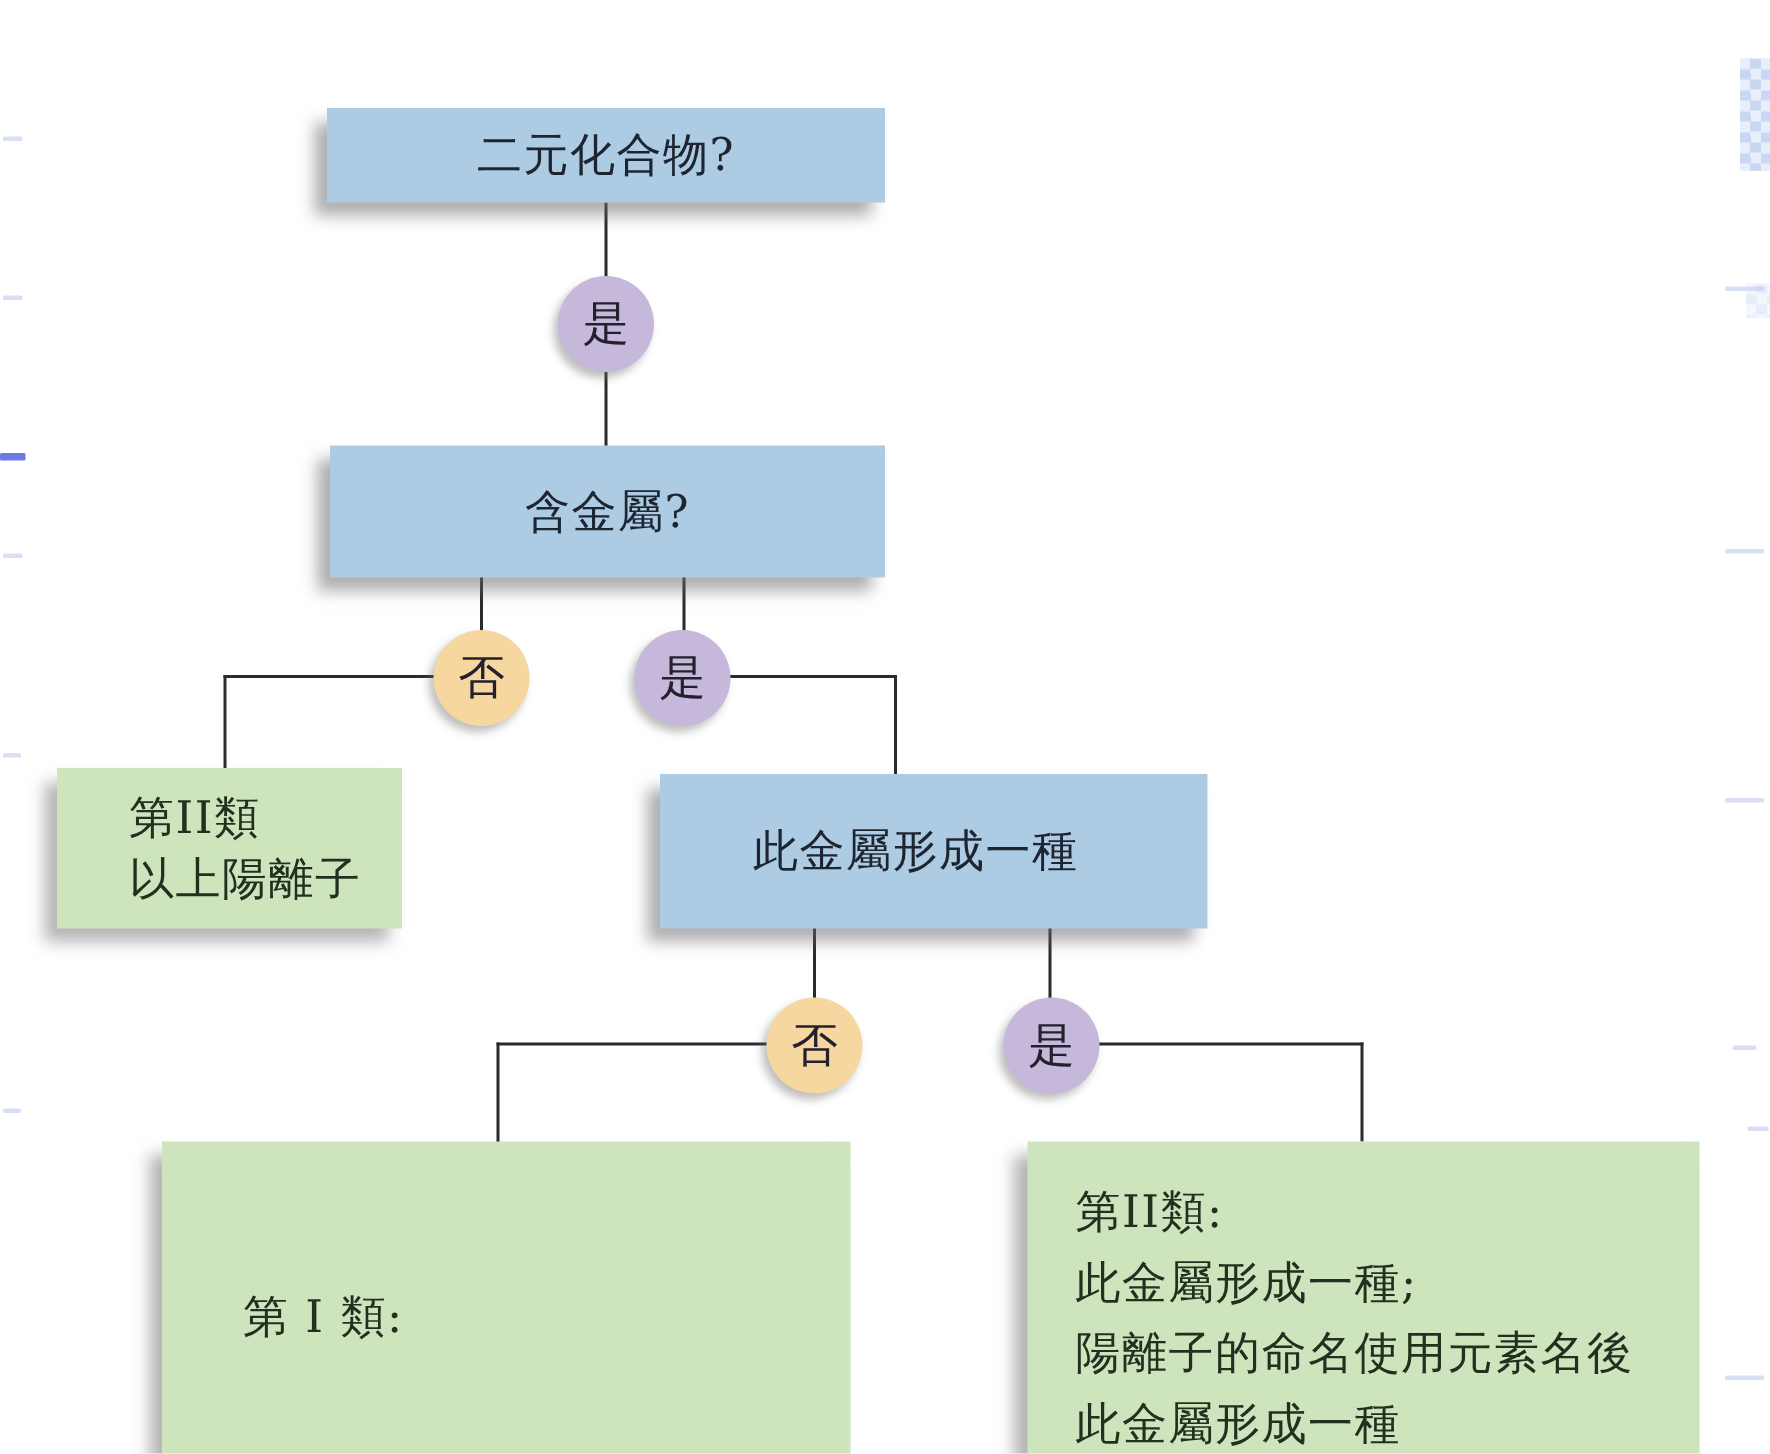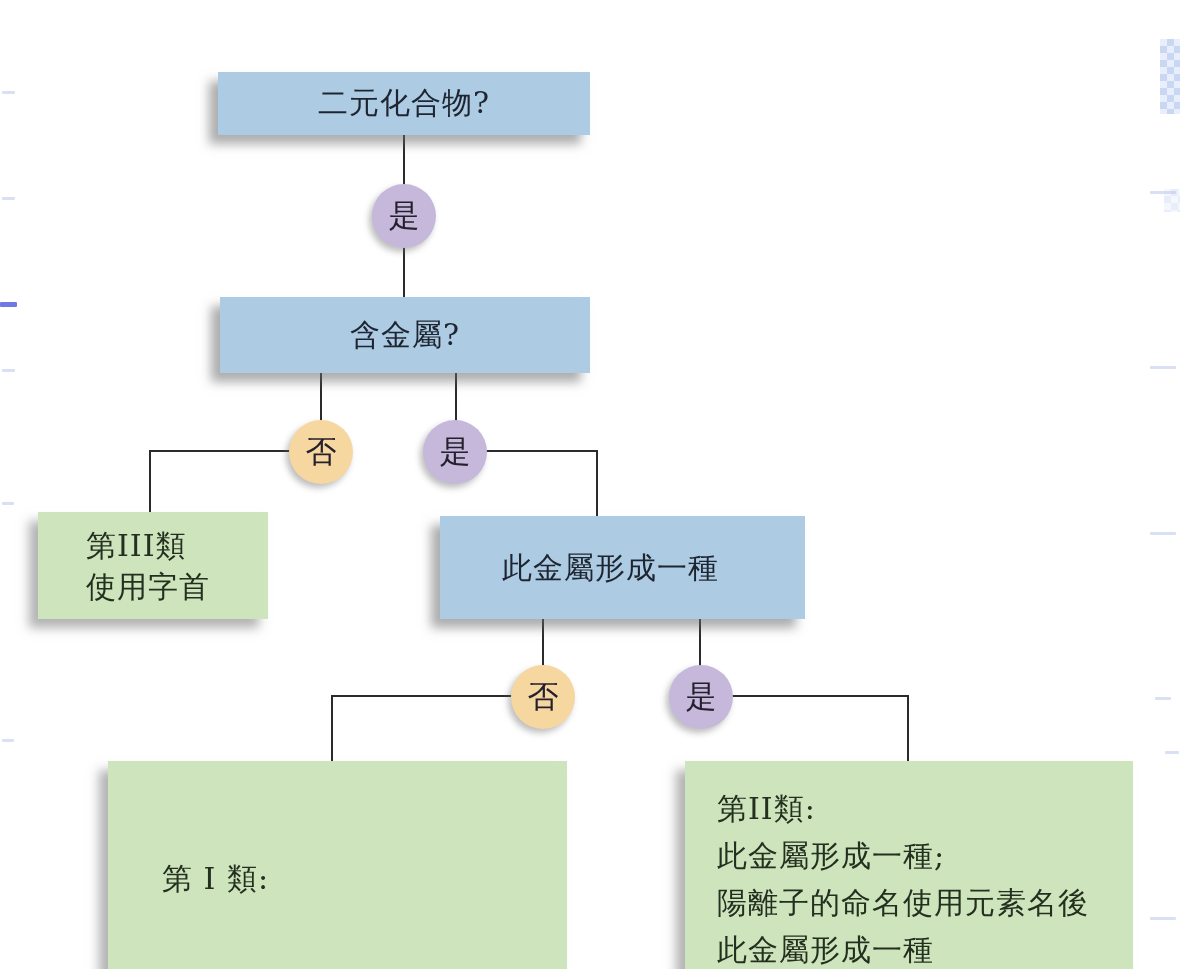--- a/index.html
+++ b/index.html
@@ -18,21 +18,21 @@
   }
   .rbox{
     position:absolute;background:var(--result-box,#cee4bd);
     box-shadow:-9px 9px 10px rgba(105,105,105,0.5);
     color:#24301f;font-size:30px;letter-spacing:1px;
     display:flex;flex-direction:column;justify-content:center;
   }
   .qbox.multiline{flex-direction:column;align-items:flex-start;justify-content:center;}
 
   #box-q1{left:218px;top:33px;width:372px;height:63px;}
-  #box-q2{left:220px;top:258px;width:370px;height:76px;}
+  #box-q2{left:220px;top:258px;width:370px;height:88px;}
   #box-q3{left:440px;top:477px;width:365px;height:103px;padding-left:62px;box-sizing:border-box;line-height:45px;}
   #box-type3{left:38px;top:473px;width:230px;height:107px;padding-left:48px;box-sizing:border-box;line-height:41px;}
   #box-type1{left:108px;top:722px;width:459px;height:235px;padding-left:54px;box-sizing:border-box;line-height:48px;}
   #box-type2{left:685px;top:722px;width:448px;height:236px;padding-left:32px;box-sizing:border-box;line-height:47px;}
 
   
   .circle{
     position:absolute;width:64px;height:64px;border-radius:50%;
     display:flex;align-items:center;justify-content:center;
     font-size:31px;color:#24202e;
@@ -118,22 +118,22 @@
     <span>是</span>
   </div>
   <div class="circle no" id="circ-no-multi">
     <span>否</span>
   </div>
   <div class="circle yes" id="circ-yes-multi">
     <span>是</span>
   </div>
 
   <div class="rbox" id="box-type3">
-    <div>第III類</div>
-    <div>使用字首</div>
+    <div>第II類</div>
+    <div>以上陽離子</div>
   </div>
 
   <div class="rbox" id="box-type1">
     <div>第 I 類:</div>
   </div>
 
   <div class="rbox" id="box-type2">
     <div>第II類:</div>
     <div>此金屬形成一種;</div>
     <div>陽離子的命名使用元素名後</div>

